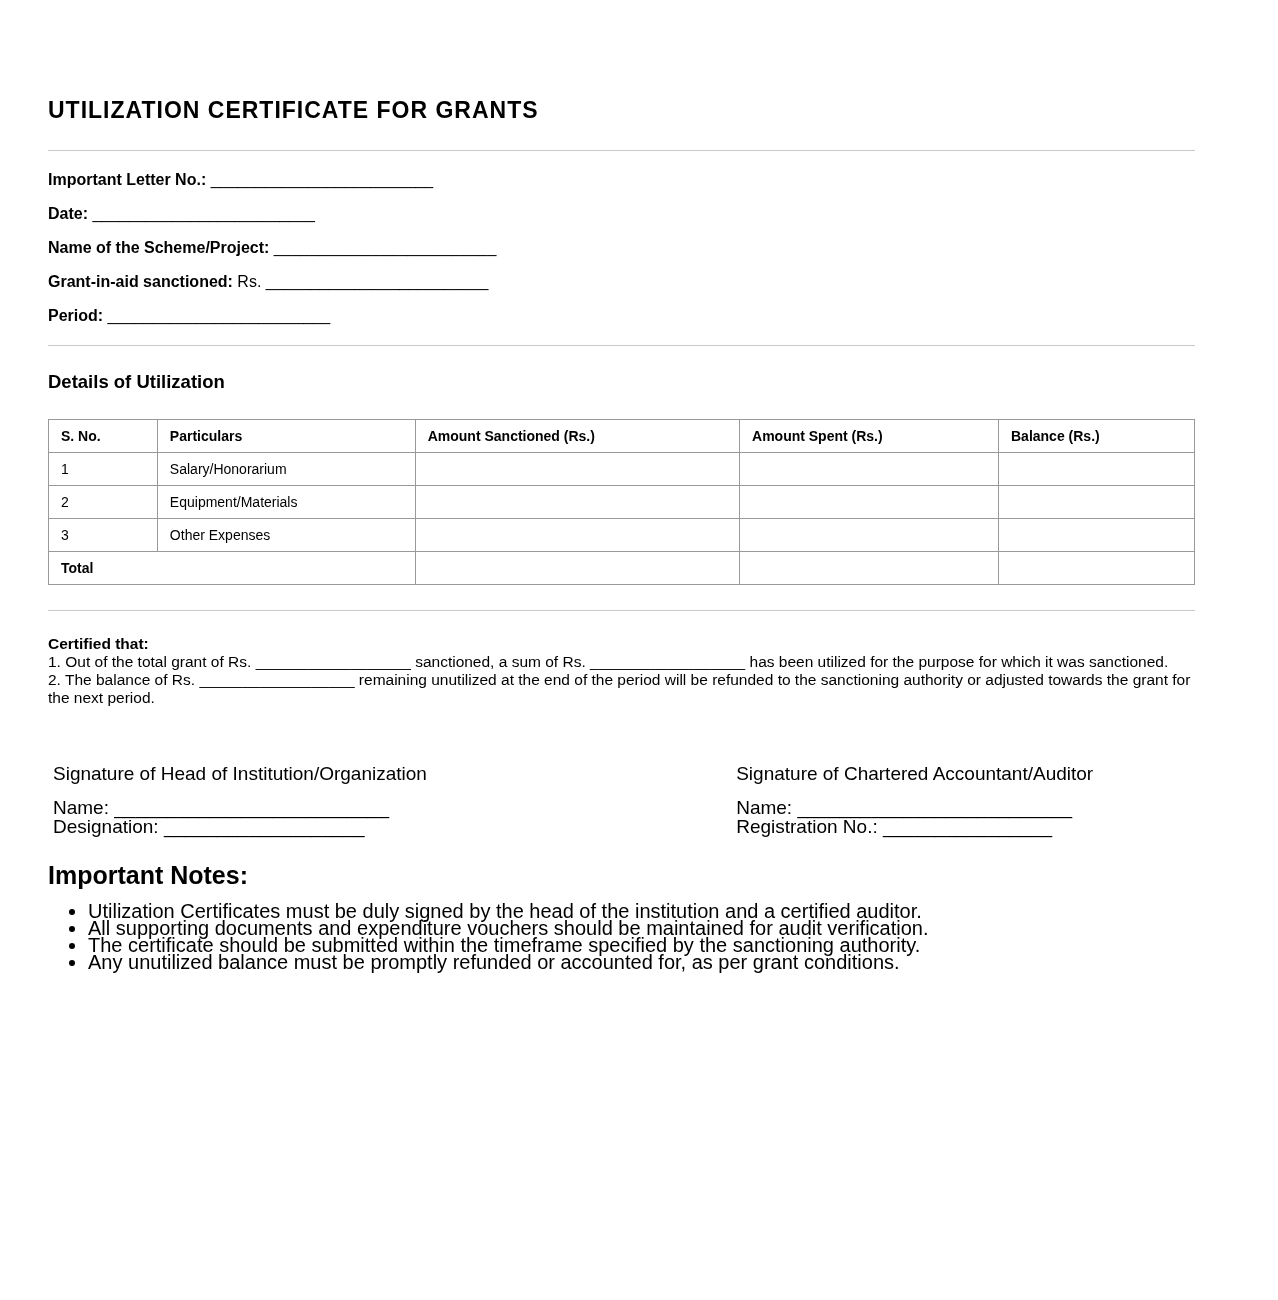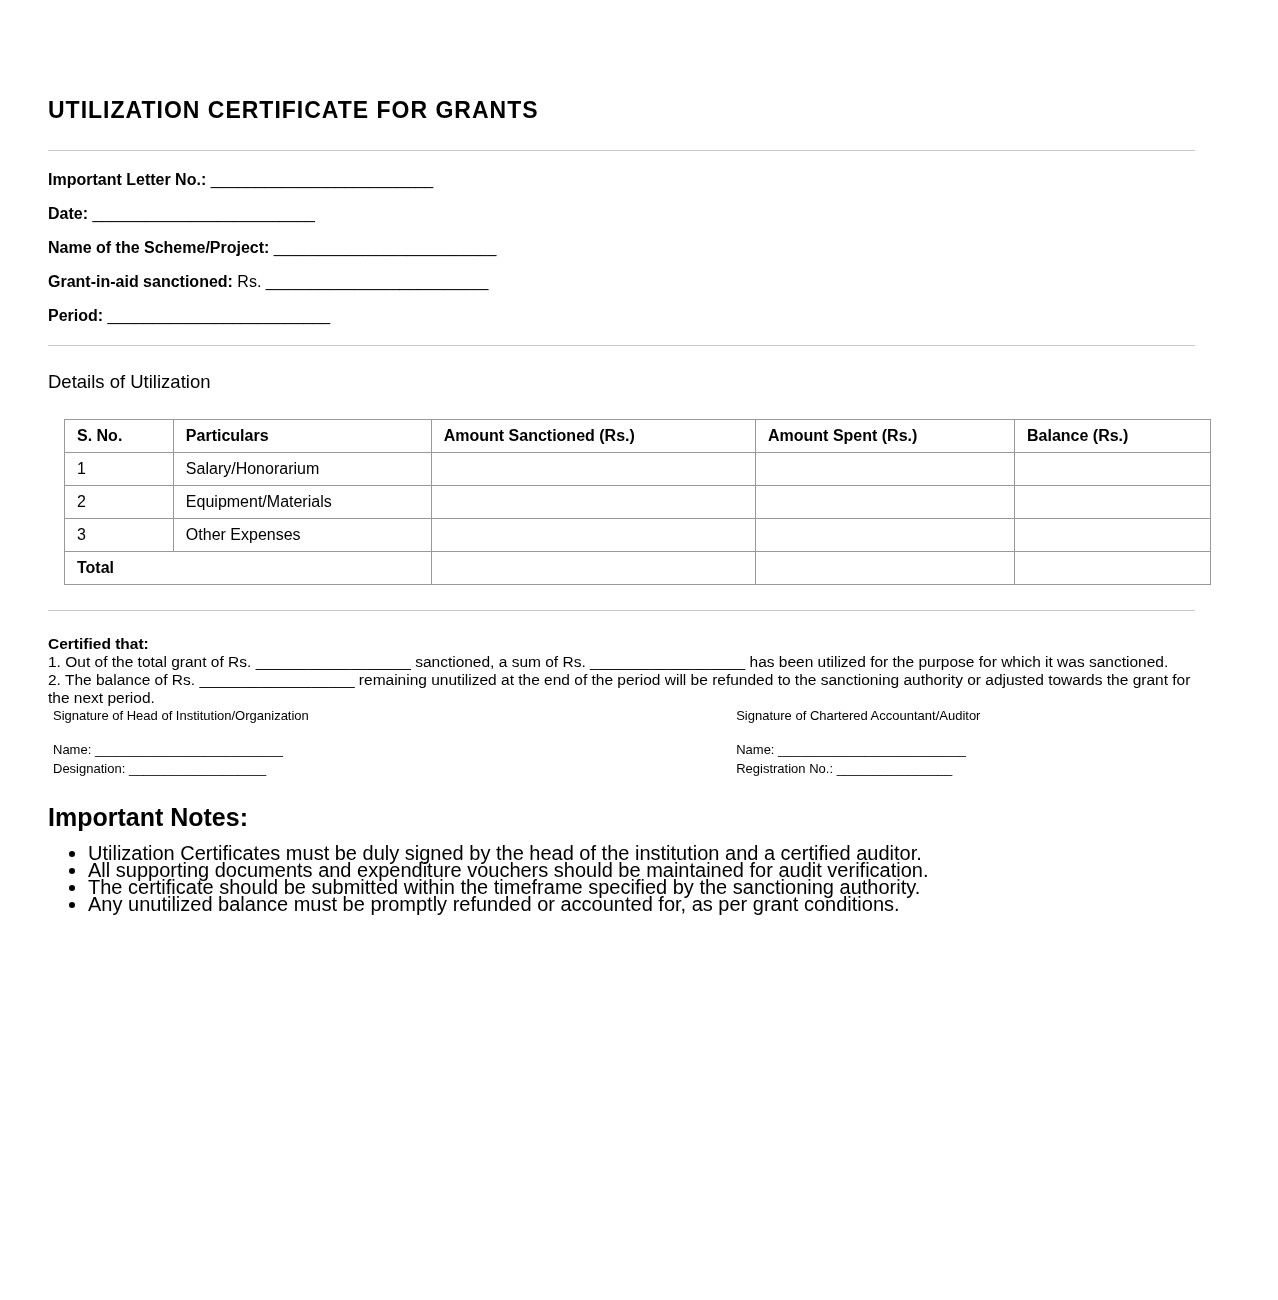--- a/index.html
+++ b/index.html
@@ -30,30 +30,30 @@
   .form-section { margin: 20px 0; }
   .field {
     font-size: 16px;
     line-height: 18px;
     margin: 16px 0;
   }
   .field b { font-weight: 700; }
 
   h2.section-heading {
     font-size: 18.5px;
-    font-weight: 400;
+    font-weight: 700;
     line-height: 1.2;
     margin: 25px 0 26px 0;
   }
 
   table.details-table {
     width: 100%;
     border-collapse: collapse;
-    font-size: 16px;
-    margin: 0 0 25px 16px;
+    font-size: 14px;
+    margin: 0 0 25px 0;
   }
   table.details-table th,
   table.details-table td {
     border: 1px solid #999999;
     padding: 7px 12px;
     line-height: 18px;
     text-align: left;
     vertical-align: middle;
     height: 33px;
   }
@@ -66,21 +66,22 @@
 
   .certified {
     margin-top: 24px;
     font-size: 15.5px;
     line-height: 18px;
   }
   .cert-line { margin: 0; }
 
   .sig-row {
     display: flex;
-    font-size: 13px;
+    margin-top: 58px;
+    font-size: 19px;
   }
   .sig-col-left  { width: 60%; padding-left: 5px; }
   .sig-col-right { width: 40%; }
   .sig-title { line-height: 18px; margin-bottom: 15px; }
   .sig-field { line-height: 19px; }
 
   h2.notes-heading {
     font-size: 25px;
     font-weight: 700;
     line-height: 1.2;

